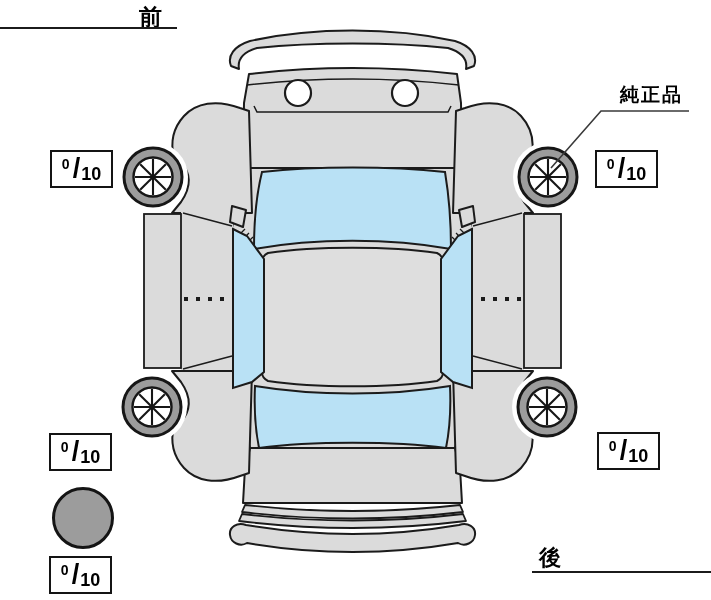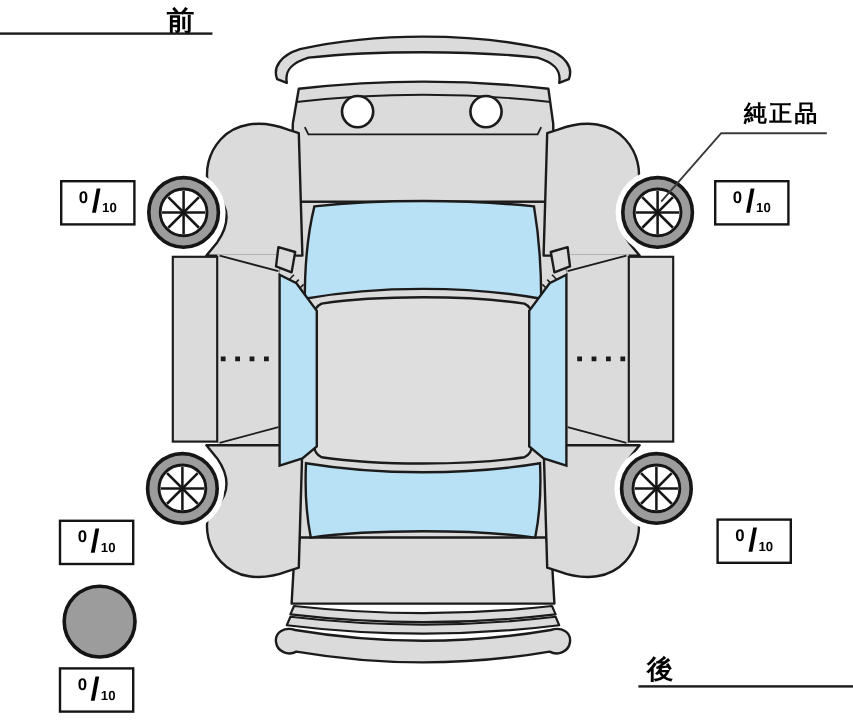--- a/index.html
+++ b/index.html
@@ -11,21 +11,21 @@
   .abs { position:absolute; }
   .orient-label { font-weight:bold; letter-spacing:1px; }
   .rule { background:#1b1b1b; height:2px; }
   .tread-box {
     position:absolute; width:63px; height:38px; box-sizing:border-box;
     background:#ffffff; border:2px solid #141414;
     display:flex; align-items:center; justify-content:center;
   }
   .tread-box .val  { font-size:14px; font-weight:bold; transform:translateY(-5px); margin-right:3px; }
   .tread-box .slash{ font-size:27px; font-weight:bold; line-height:0.85; transform:translateY(-1px); }
-  .tread-box .den  { font-size:11px; font-weight:bold; transform:translateY(5px); margin-left:1px; }
+  .tread-box .den  { font-size:18px; font-weight:bold; transform:translateY(5px); margin-left:1px; }
   .genuine { font-size:19px; font-weight:bold; letter-spacing:2px;text-align:center; }
   .spare-circle {
     position:absolute; left:52px; top:487px; width:62px; height:62px;
     box-sizing:border-box; border-radius:50%;
     background:#9c9c9c; border:3px solid #141414;
   }
   svg { display:block; }
 </style>
 </head>
 <body>

